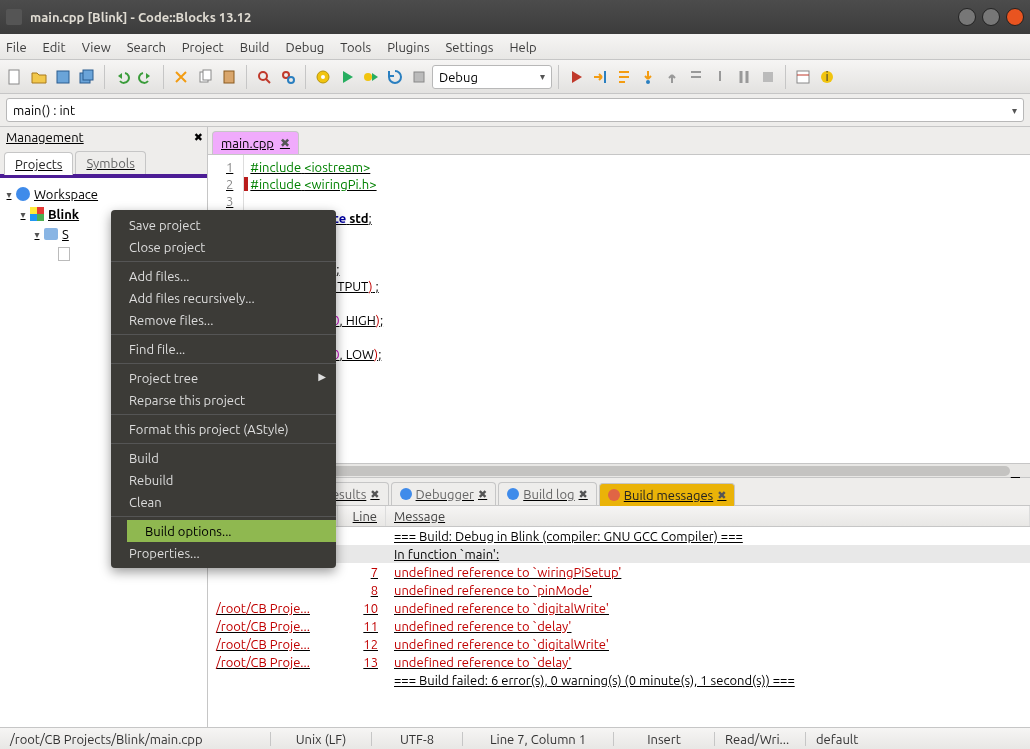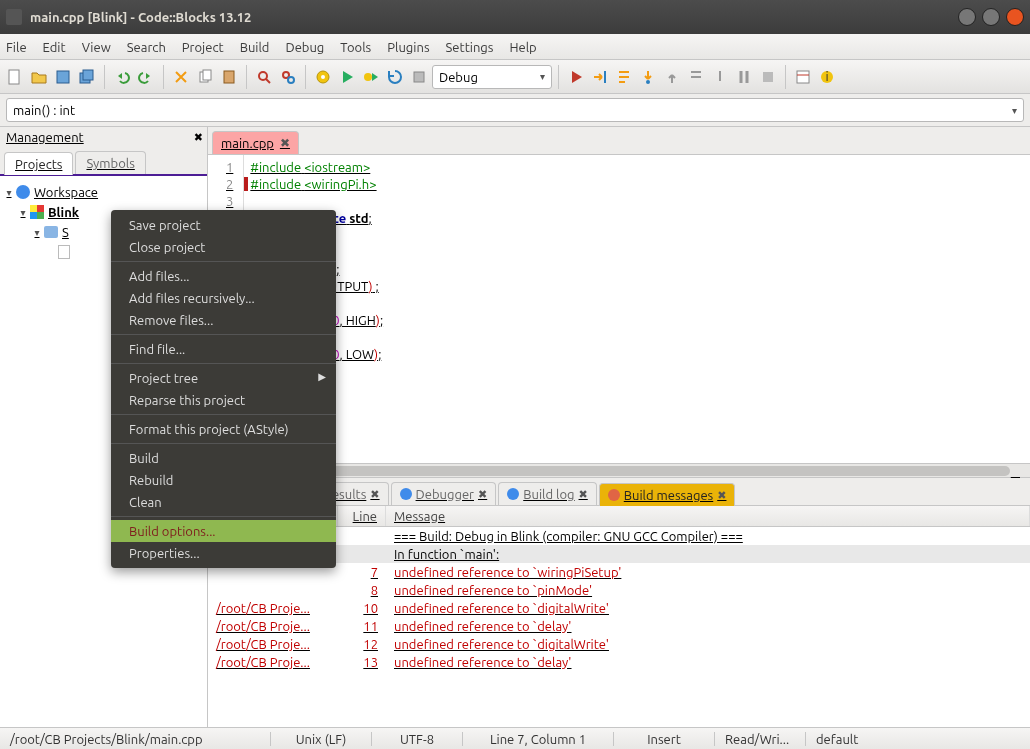--- a/index.html
+++ b/index.html
@@ -16,33 +16,33 @@
 .toolbar { background: linear-gradient(#f6f5f4, #e3e2e0); height: 34px; border-bottom: 1px solid #c6c6c6; display: flex; align-items: center; padding: 0 4px; gap: 2px; }
 .tb-sep { width: 1px; height: 24px; background: #c6c6c6; margin: 0 4px; }
 .tb-btn { width: 22px; height: 22px; display: flex; align-items: center; justify-content: center; border-radius: 3px; }
 .tb-select { background: #fff; border: 1px solid #b8b8b8; border-radius: 3px; height: 24px; padding: 0 20px 0 6px; display: flex; align-items: center; position: relative; min-width: 120px; }
 .tb-select::after { content: "▾"; position: absolute; right: 6px; color: #555; font-size: 10px; }
 .scope-row { display: flex; gap: 6px; padding: 4px 6px; background: #eeedeb; border-bottom: 1px solid #c6c6c6; }
 .main-area { flex: 1; display: flex; min-height: 0; text-decoration: underline; }
 .sidebar { width: 208px; display: flex; flex-direction: column; border-right: 1px solid #c6c6c6; background: #f2f1f0; }
 .side-title { background: #eeedeb; height: 20px; display: flex; align-items: center; padding: 0 6px; font-size: 12px; position: relative; }
 .side-title .x { position: absolute; right: 4px; font-size: 11px; cursor: pointer; }
-.side-tabs { display: flex; background: #eeedeb; border-bottom: 2px solid #4c1d95; padding-top: 4px; padding-left: 4px; }
+.side-tabs { display: flex; background: #eeedeb; border-bottom: 4px solid #4c1d95; padding-top: 4px; padding-left: 4px; }
 .side-tab { padding: 4px 10px; border: 1px solid #c6c6c6; border-bottom: none; border-radius: 4px 4px 0 0; background: #eeedeb; margin-right: 2px; color: #666; }
 .side-tab.active { background: #fff; color: #222; position: relative; top: 1px; }
 .tree { flex: 1; background: #fff; padding: 6px 2px; font-size: 13px; }
 .tree-row { display: flex; align-items: center; height: 20px; }
 .tree-tw { font-size: 10px; color: #555; width: 14px; text-align: center; }
 .ico-ws { display: inline-block; width: 14px; height: 14px; background: #3f8bea; border-radius: 50%; margin-right: 4px; }
 .ico-folder { display: inline-block; width: 14px; height: 12px; background: #89b5e4; border-radius: 2px; margin-right: 4px; }
 .ico-file { display: inline-block; width: 12px; height: 14px; background: #fff; border: 1px solid #bbb; margin-right: 4px; }
 .blink-ico { display: inline-block; width: 14px; height: 14px; background: conic-gradient(#e53935 0 25%, #4caf50 0 50%, #2196f3 0 75%, #ffeb3b 0); margin-right: 4px; }
 .editor-pane { flex: 1; display: flex; flex-direction: column; min-width: 0; }
 .ed-tabs { background: #eeedeb; height: 28px; display: flex; align-items: flex-end; padding: 0 4px; border-bottom: 1px solid #c6c6c6; }
-.ed-tab { background: #fca5a5; border: 1px solid #c6c6c6; border-bottom: none; border-radius: 4px 4px 0 0; padding: 4px 8px; display: flex; align-items: center; gap: 6px; }
+.ed-tab { background: #f0abfc; border: 1px solid #c6c6c6; border-bottom: none; border-radius: 4px 4px 0 0; padding: 4px 8px; display: flex; align-items: center; gap: 6px; }
 .ed-tab .x { color: #555; font-size: 12px; }
 .code-wrap { flex: 1; background: #fff; display: flex; font-family: "DejaVu Sans Mono", monospace; font-size: 13px; line-height: 17px; min-height: 0; overflow: hidden; }
 .gutter { background: #fff; text-align: right; color: #888; padding: 4px 10px 4px 18px; border-right: 1px solid #ddd; }
 .code { padding: 4px 6px; white-space: pre; flex: 1; position: relative; }
 .kw { color: #0000a0; font-weight: bold; }
 .pp { color: #008000; }
 .str { color: #008000; }
 .id { font-weight: bold; }
 .num { color: #c000c0; }
 .par { color: #c00000; }
@@ -64,21 +64,21 @@
 .c-file { width: 130px; }
 .c-line { width: 48px; text-align: right; }
 .c-msg { flex: 1; }
 .err { color: #c00000; }
 .statusbar { height: 22px; background: linear-gradient(#f6f5f4,#e8e7e5); border-top: 1px solid #c6c6c6; display: flex; align-items: center; font-size: 12px; color: #333; }
 .statusbar span { padding: 0 10px; }
 .sb-sep { height: 14px; width: 1px; background: #c6c6c6; }
 
 .ctx-menu { position: absolute; left: 111px; top: 210px; width: 225px; background: #3c3b37; color: #ddd; border-radius: 4px; box-shadow: 0 4px 12px rgba(0,0,0,0.4); padding: 4px 0; z-index: 100; font-size: 14px; }
 .ctx-item { padding: 4px 18px; position: relative; }
-.ctx-item.hl { background: #8fb850; color: #7f1d1d; }
+.ctx-item.hl { background: #8fb850; color: #000000; margin-left: 16px; }
 .ctx-sep { height: 1px; background: #555; margin: 3px 0; }
 .ctx-item .sub { position: absolute; right: 10px; font-size: 10px; }
 svg { display: block; }
 </style>
 </head>
 <body>
 
 <div class="titlebar">
   <div class="app-icon"></div>
   <div class="title">main.cpp [Blink] - Code::Blocks 13.12</div>
@@ -398,20 +398,25 @@
             <div class="bp-row err">
               <div class="c-file">/root/CB Proje...</div>
               <div class="c-line">12</div>
               <div class="c-msg">undefined reference to `digitalWrite'</div>
             </div>
             <div class="bp-row err">
               <div class="c-file">/root/CB Proje...</div>
               <div class="c-line">13</div>
               <div class="c-msg">undefined reference to `delay'</div>
             </div>
+            <div class="bp-row ">
+              <div class="c-file"></div>
+              <div class="c-line"></div>
+              <div class="c-msg">=== Build failed: 6 error(s), 0 warning(s) (0 minute(s), 1 second(s)) ===</div>
+            </div>
           </div>
       </div>
     </div>
   </div>
 </div>
 
 <div class="statusbar">
   <span style="flex:0 0 270px">/root/CB Projects/Blink/main.cpp</span>
     <div class="sb-sep"></div>
   <span style="flex:0 0 100px;text-align:center">Unix (LF)</span>

